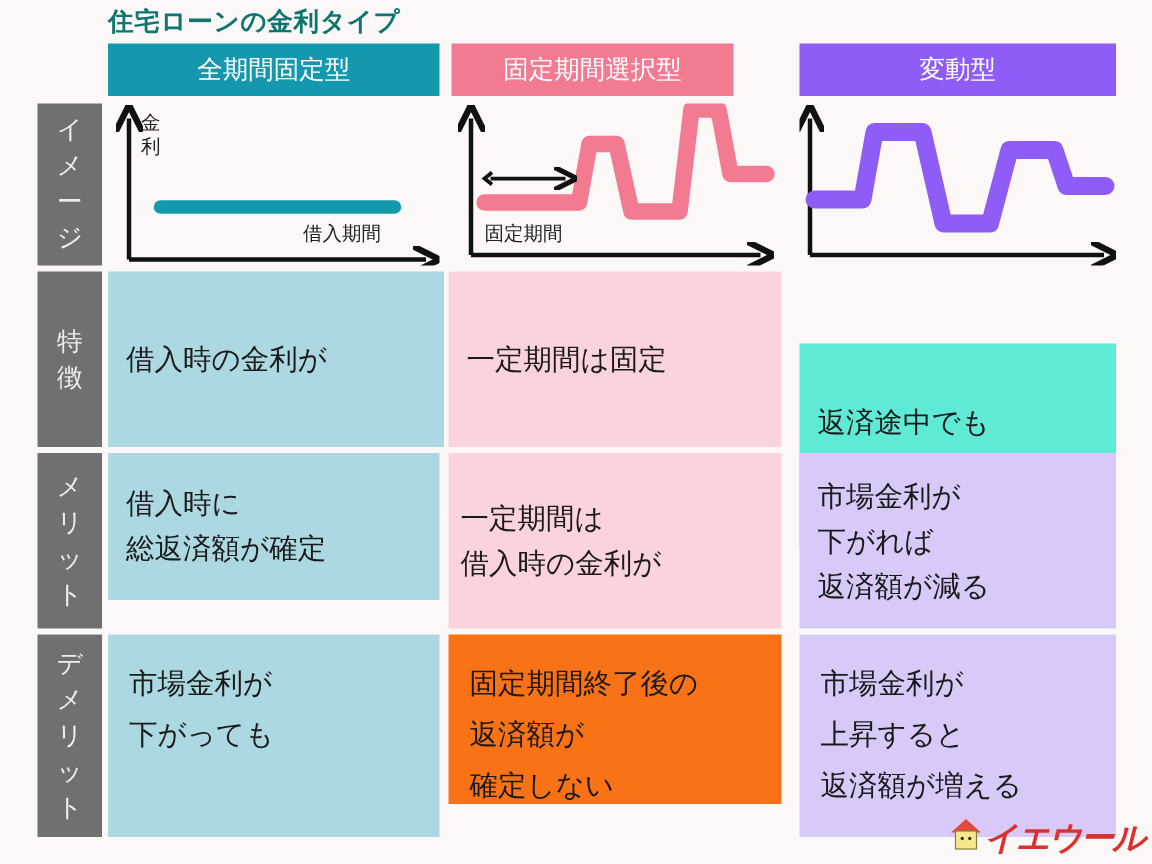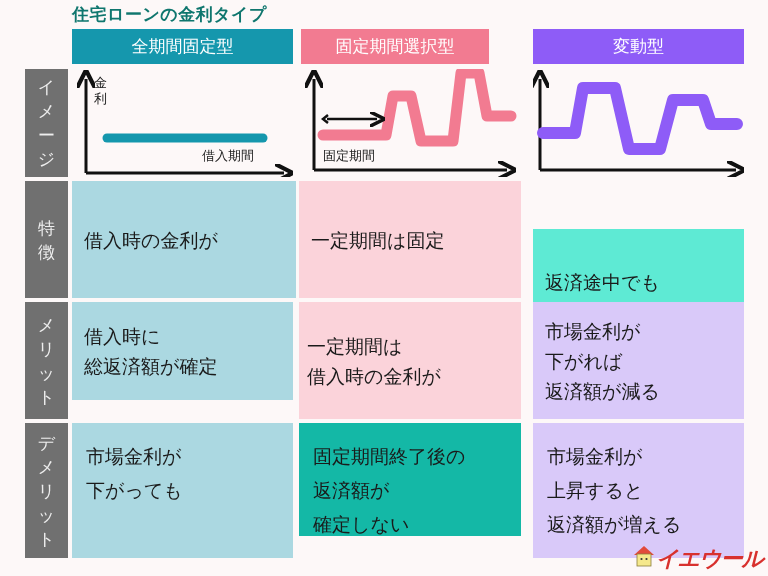--- a/index.html
+++ b/index.html
@@ -155,21 +155,21 @@
       <span>返済額が減る</span>
     </div>
 </div>
 
 <div class="cell" style="left:72px;top:423px;width:221px;height:135px;background:#abd8e1;padding-left:14px;align-items:flex-start;padding-top:16px;">
   <div class="lines" style="line-height:34px;">
       <span>市場金利が</span>
       <span>下がっても</span>
     </div>
 </div>
-<div class="cell" style="left:299px;top:423px;width:222px;height:113px;background:#14b8a6;padding-left:14px;align-items:flex-start;padding-top:16px;">
+<div class="cell" style="left:299px;top:423px;width:222px;height:113px;background:#f97316;padding-left:14px;align-items:flex-start;padding-top:16px;">
   <div class="lines" style="line-height:34px;">
       <span>固定期間終了後の</span>
       <span>返済額が</span>
       <span>確定しない</span>
     </div>
 </div>
 <div class="cell" style="left:533px;top:423px;width:211px;height:135px;background:#d9c9f9;padding-left:14px;align-items:flex-start;padding-top:16px;">
   <div class="lines" style="line-height:34px;">
       <span>市場金利が</span>
       <span>上昇すると</span>

